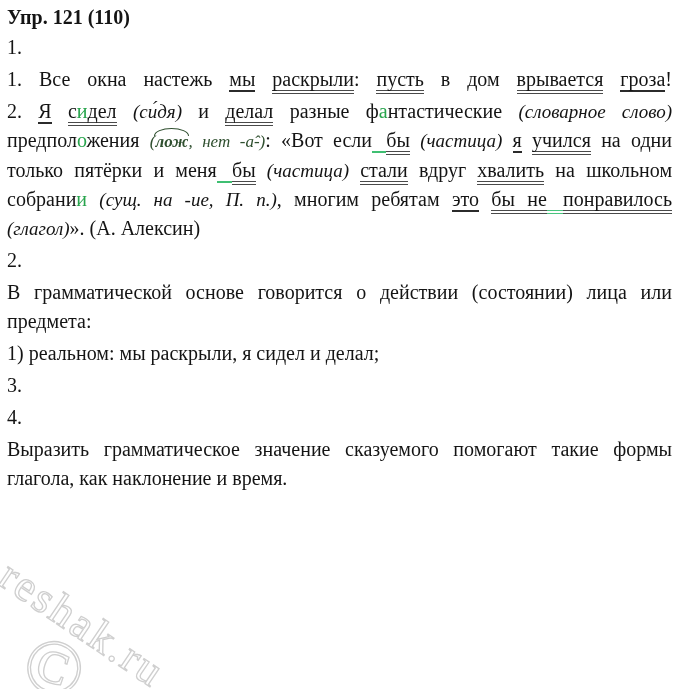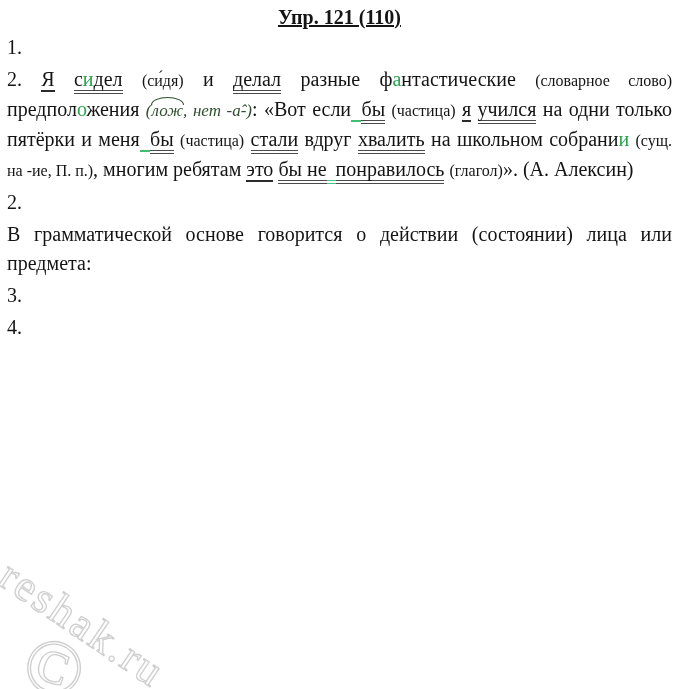--- a/index.html
+++ b/index.html
@@ -2,41 +2,41 @@
 <html><head>
 <meta charset="utf-8">
 <style>
   html,body{margin:0;padding:0;}
   body{
     width:679px;height:689px;background:#ffffff;position:relative;overflow:hidden;
     font-family:"Liberation Serif","DejaVu Serif",serif;
     color:#141414;font-size:20px;
   }
   .page{position:relative;z-index:2;padding:5px 7px 0 7px;}
-  .hdr{display:flex;justify-content:center;align-items:baseline;line-height:24px;margin-bottom:4px;text-decoration:underline;}
+  .hdr{display:flex;justify-content:space-between;align-items:baseline;line-height:24px;margin-bottom:4px;}
   .hdr .t{font-weight:bold;}
   .para{margin:3px 0 0 0;line-height:29px;text-align:justify;}
   .para.num{text-align:left;}
   .para.jall{text-align:justify;text-align-last:justify;}
   
   .u1{border-bottom:2px solid #2b2b2b;}
   
   .u2{border-bottom:4px double #4a4a4a;}
   
   .g{color:#27a44c;}
   
-  .it{font-size:16px;}
+  .it{font-style:italic;font-size:19px;}
   
   .itg{font-style:italic;font-size:17px;color:#2f4f2f;}
   
   .conn{white-space:pre;padding:0 2px;border-bottom:2px solid #3fbf72;}
   
   .conn2{white-space:pre;padding:0 2px;border-bottom:4px double #49c47e;}
   
-  .arc{position:relative;}
+  .arc{position:relative;font-weight:bold;}
   .arc::before{
     content:"";position:absolute;left:-1px;right:-1px;top:-4px;height:7px;
     border:1.5px solid #2f4f2f;border-bottom:none;
     border-radius:50% 50% 0 0 / 100% 100% 0 0;
   }
   .wm{position:absolute;left:-12px;top:545px;z-index:1;pointer-events:none;}
 </style>
 </head>
 <body>
 
@@ -44,19 +44,22 @@
   <text x="8" y="38" transform="rotate(34 8 38)" font-family="Liberation Serif, DejaVu Serif, serif" font-size="44" letter-spacing="3" fill="none" stroke="#cfcfcf" stroke-width="1.3">reshak.ru</text>
   <text x="30" y="138" transform="rotate(18 30 138)" font-family="Liberation Serif, DejaVu Serif, serif" font-size="78" fill="none" stroke="#cfcfcf" stroke-width="1.3">©</text>
 </svg>
 
 <div class="page">
   <div class="hdr">
     <span class="t">Упр. 121 (110)</span>
   </div>
   <main>
       <div class="para num"><span>1.</span></div>
+      <div class="para jall"><span>1. Все окна настежь </span><span class="u1">мы</span><span> </span><span class="u2">раскрыли</span><span>: </span><span class="u2">пусть</span><span> в дом </span><span class="u2">врывается</span><span> </span><span class="u1">гроза</span><span>!</span></div>
       <div class="para"><span>2. </span><span class="u1">Я</span><span> </span><span class="u2">с</span><span class="u2 g">и</span><span class="u2">дел</span><span> </span><span class="it">(си́дя)</span><span> и </span><span class="u2">делал</span><span> разные ф</span><span class="g">а</span><span>нтастические </span><span class="it">(словарное слово)</span><span> предпол</span><span class="g">о</span><span>жения </span><span class="itg">(</span><span class="itg arc">лож</span><span class="itg">, нет -а̂-)</span><span>: «Вот если</span><span class="conn"> </span><span class="u2">бы</span><span> </span><span class="it">(частица)</span><span> </span><span class="u1">я</span><span> </span><span class="u2">учился</span><span> на одни только пятёрки и меня</span><span class="conn"> </span><span class="u2">бы</span><span> </span><span class="it">(частица)</span><span> </span><span class="u2">стали</span><span> вдруг </span><span class="u2">хвалить</span><span> на школьном собрани</span><span class="g">и</span><span> </span><span class="it">(сущ. на -ие, П. п.)</span><span>, многим ребятам </span><span class="u1">это</span><span> </span><span class="u2">бы не</span><span class="conn2"> </span><span class="u2">понравилось</span><span> </span><span class="it">(глагол)</span><span>». (А. Алексин)</span></div>
       <div class="para num"><span>2.</span></div>
       <div class="para"><span>В грамматической основе говорится о действии (состоянии) лица или предмета:</span></div>
+      <div class="para"><span>1) реальном: мы раскрыли, я сидел и делал;</span></div>
       <div class="para num"><span>3.</span></div>
       <div class="para num"><span>4.</span></div>
+      <div class="para"><span>Выразить грамматическое значение сказуемого помогают такие формы глагола, как наклонение и время.</span></div>
     </main>
 </div>
 
 </body></html>

